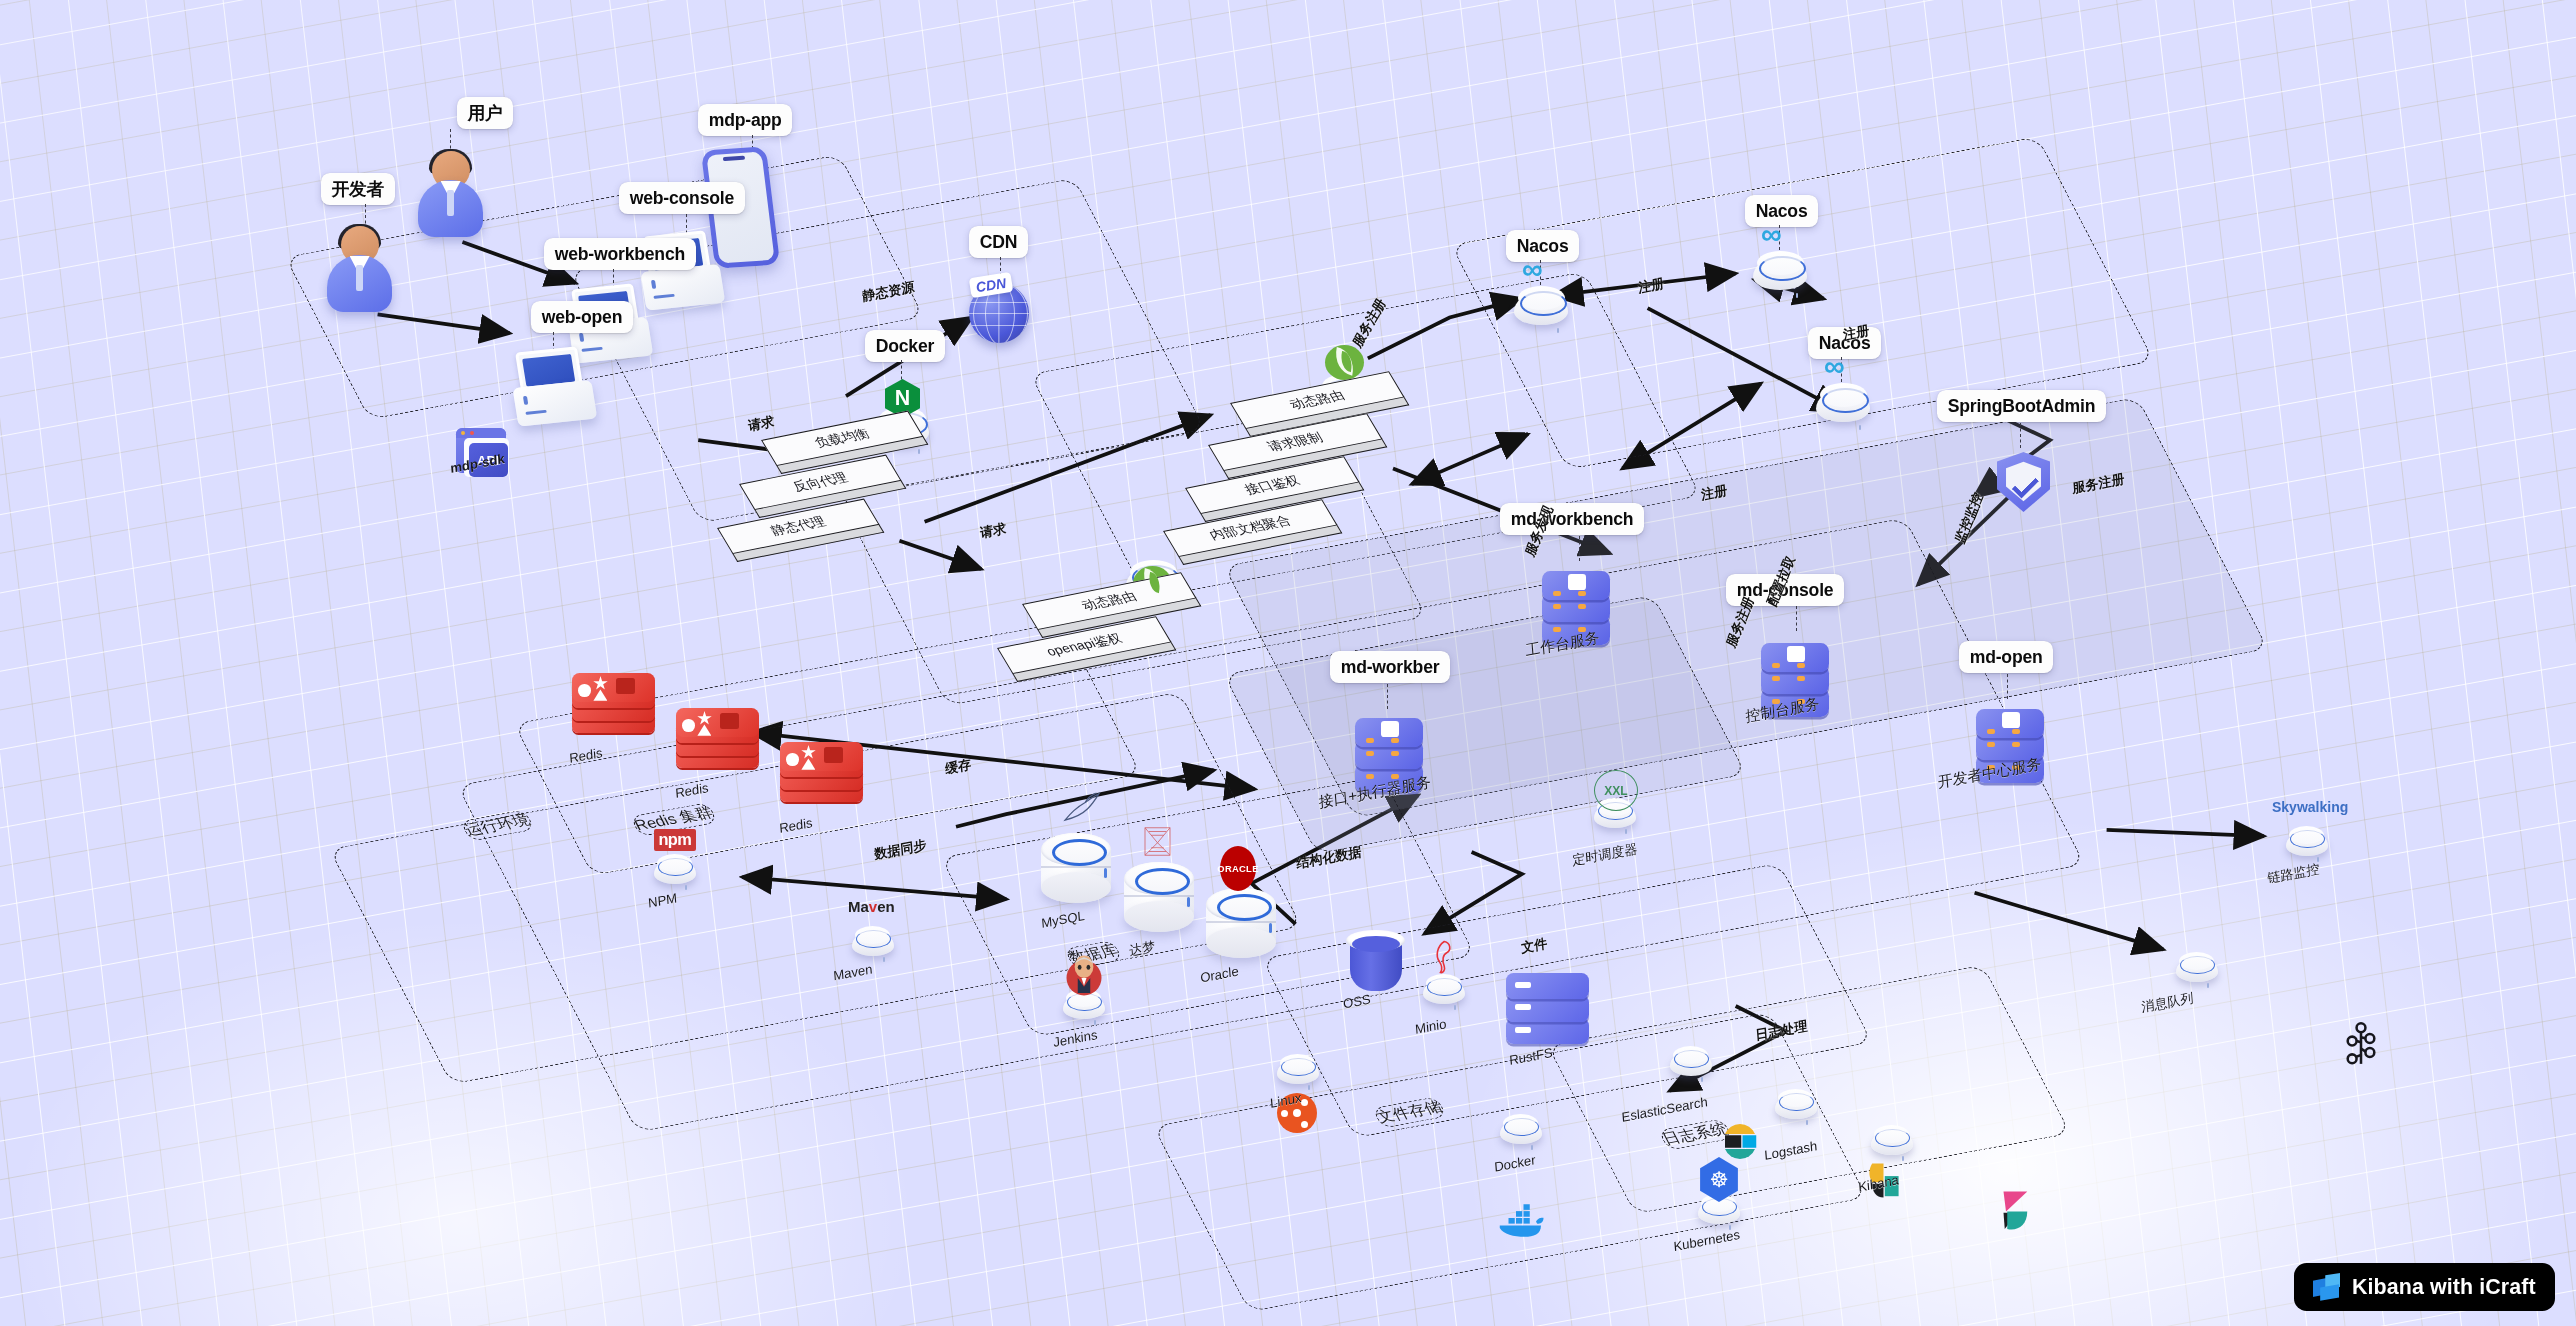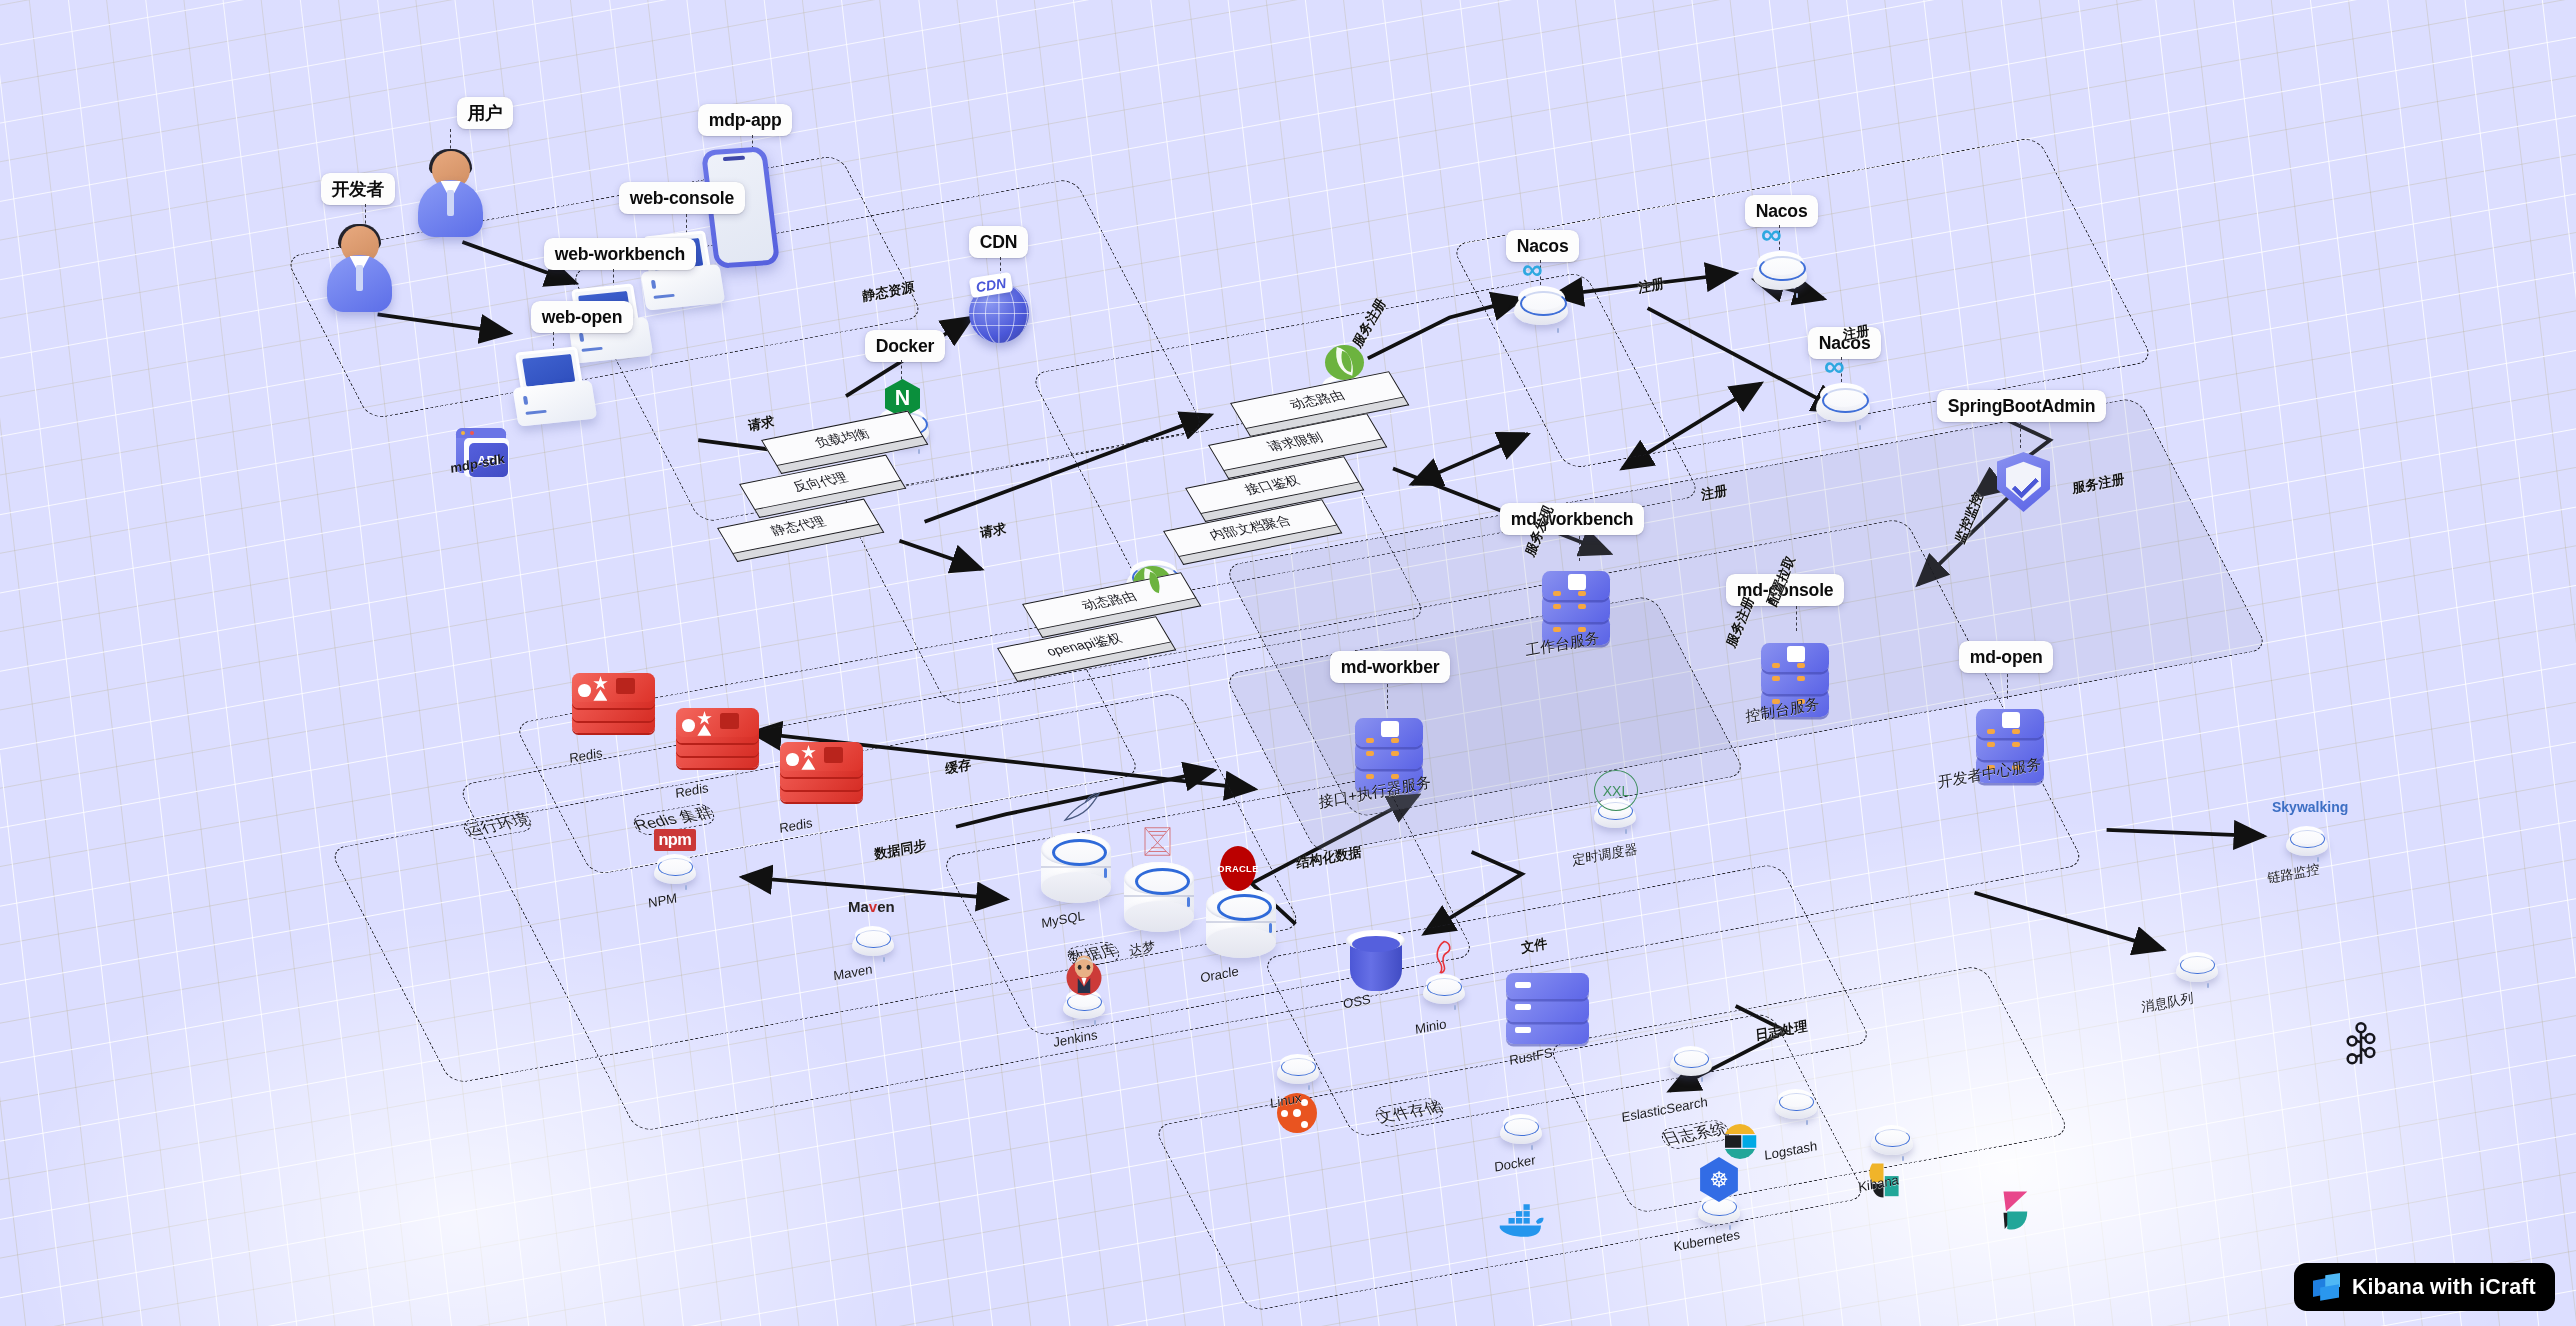--- a/index.html
+++ b/index.html
@@ -214,21 +214,21 @@
   .docker-g{width:48px;height:35px;position:relative;}
   .k8s-g{width:42px;height:45px;background:#326ce5;
     clip-path:polygon(50% 0,95% 25%,95% 75%,50% 100%,5% 75%,5% 25%);
     display:flex;align-items:center;justify-content:center;color:#fff;font-size:21.4px;}
   .es-g{width:38px;height:45px;position:relative;}
   .ls-g{width:33px;height:44px;position:relative;}
   .kb-g{width:35px;height:48px;position:relative;}
   .kafka-g{width:38px;height:47px;position:relative;}
   .sw-txt{font-size:14px;color:#3d6fc4;font-weight:600;}
   .xxl-g{width:42px;height:39px;border:1.3px solid #3f8f5e;border-radius:50%;color:#3f8f5e;
-    font-size:14px;display:flex;align-items:center;justify-content:center;font-weight:400;}
+    font-size:12px;display:flex;align-items:center;justify-content:center;font-weight:700;}
   .shield-g{width:53px;height:60px;background:linear-gradient(150deg,#8a92f0,#5a63e6);
     clip-path:polygon(50% 0,100% 16%,100% 62%,50% 100%,0 62%,0 16%);
     display:flex;align-items:center;justify-content:center;box-shadow:0 5px 10px rgba(70,80,160,.3);}
   .shield-g em{display:block;width:38px;height:44px;background:#f2f3fa;
     clip-path:polygon(50% 4%,96% 19%,96% 60%,50% 94%,4% 60%,4% 19%);position:relative;}
   .shield-g em:after{content:"";position:absolute;left:8.2px;top:17.6px;width:20px;height:9.4px;
     border-left:5.7px solid #4b57d6;border-bottom:5.7px solid #4b57d6;transform:rotate(-45deg);border-radius:1.3px;}
   .oss-g{position:absolute;width:59px;height:65px;}
   .oss-g .rim{position:absolute;left:0;top:0;width:59px;height:21.4px;border-radius:50%;background:#fff;
     box-shadow:inset 0 -1.9px 3.1px rgba(120,130,175,.3);}

